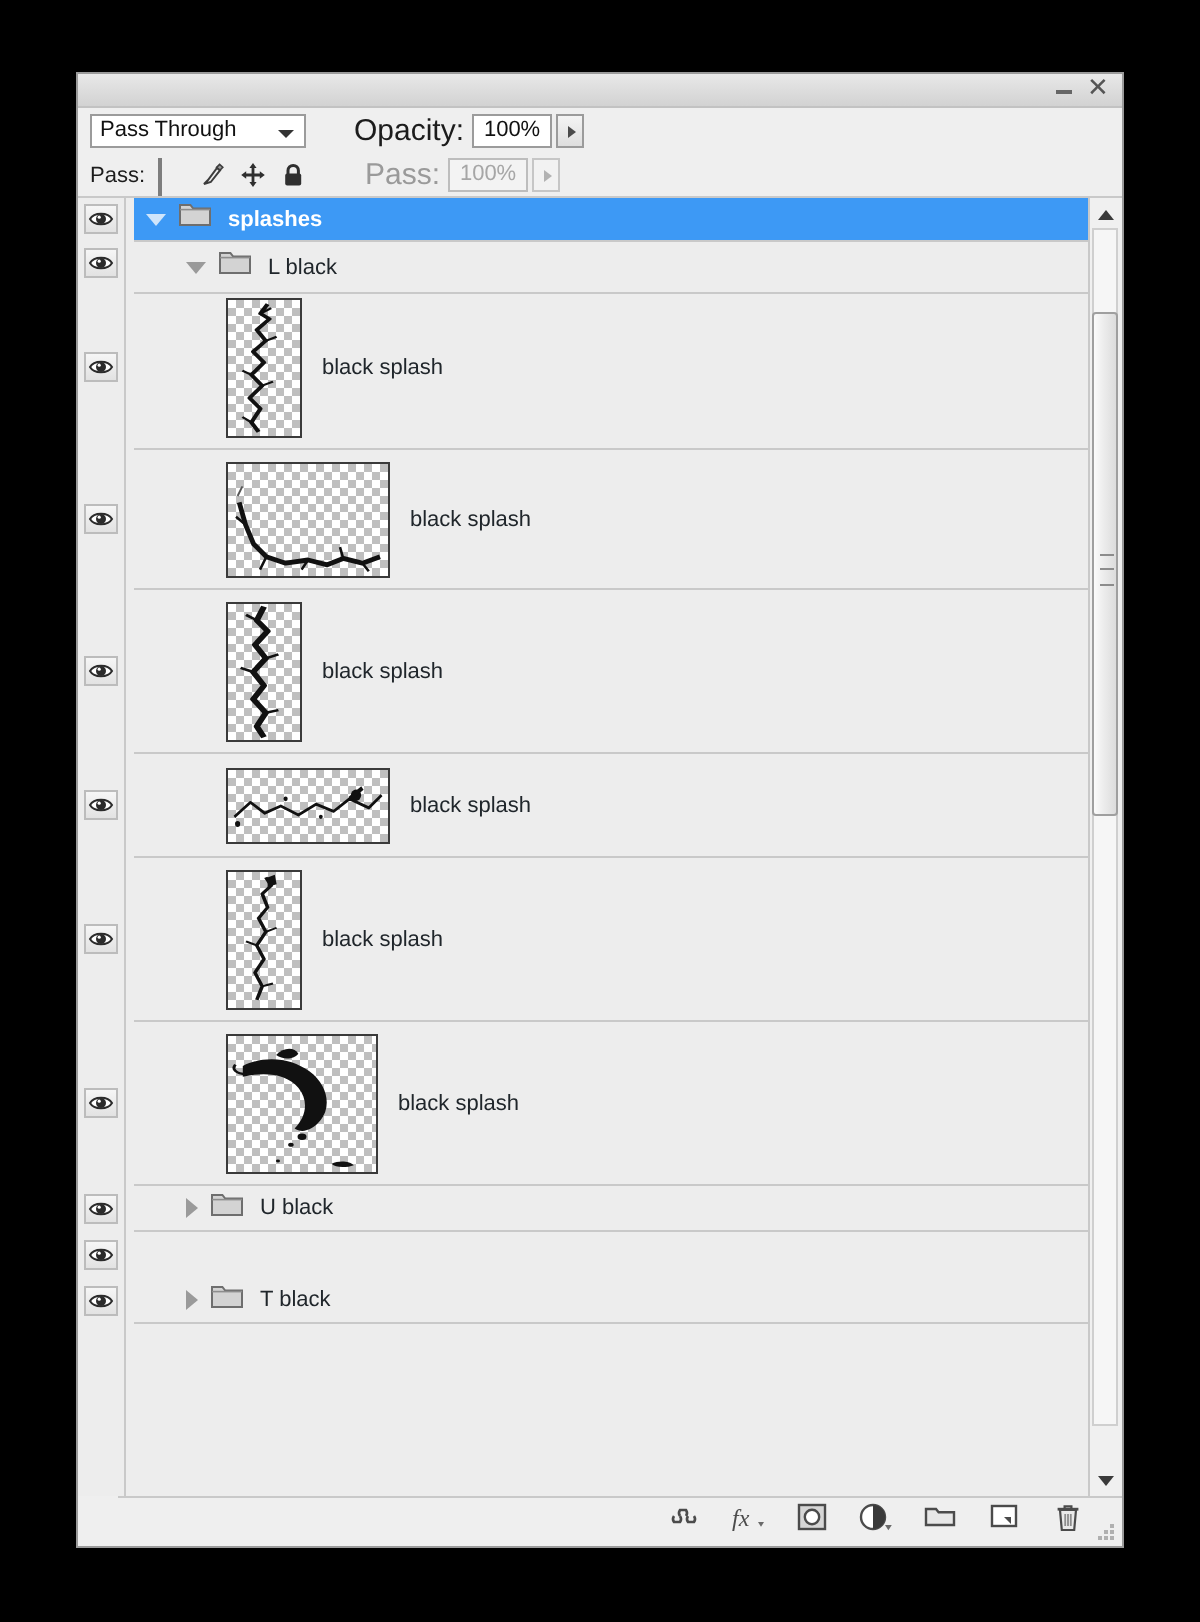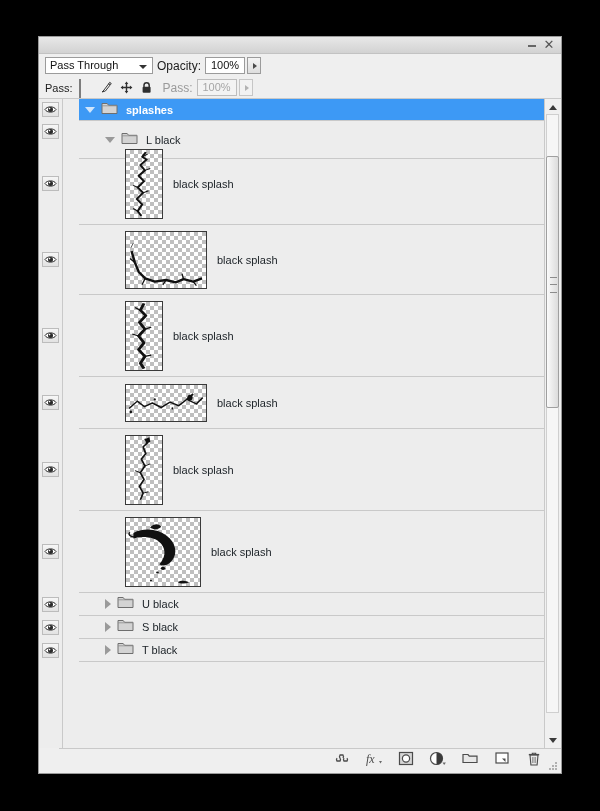--- a/index.html
+++ b/index.html
@@ -72,21 +72,21 @@
   #blendmode{
     width:108px;height:17px;box-sizing:border-box;
     background:#fff;border:1px solid #9b9b9b;
     font-size:11px;color:#111;line-height:15px;padding-left:4px;
     position:relative;cursor:default;
   }
   #blendmode .caret{
     position:absolute;right:5px;top:7px;width:0;height:0;
     border-left:4px solid transparent;border-right:4px solid transparent;border-top:4px solid #333;
   }
-  .fieldlabel{font-size:12px;color:#1c1c1c;margin-left:4px;margin-right:4px;}
+  .fieldlabel{font-size:15px;color:#1c1c1c;margin-left:24px;margin-right:4px;}
   .fieldlabel.dim{color:#9a9a9a;}
   .numbox{
     width:40px;height:17px;box-sizing:border-box;background:#fff;
     border:1px solid #9b9b9b;font-size:11px;color:#111;
     line-height:15px;text-align:center;cursor:default;
   }
   .numbox.dim{color:#a6a6a6;border-color:#bdbdbd;background:#f3f3f3;}
   .spinner{
     width:14px;height:17px;box-sizing:border-box;margin-left:2px;
     background:linear-gradient(to bottom,#f4f4f4,#dedede);
@@ -127,21 +127,21 @@
   .eye{
     position:absolute;left:3px;width:17px;height:15px;
     background:linear-gradient(to bottom,#f6f6f6,#e2e2e2);
     border:1px solid #bcbcbc;box-sizing:border-box;cursor:default;
   }
   .eye svg{display:block;margin:1px auto 0;}
   #rows{
     flex:1 1 auto;position:relative;background:#ededed;overflow:hidden;
   }
   .row{
-    position:absolute;left:16px;right:0;box-sizing:border-box;
+    position:absolute;left:4px;right:0;box-sizing:border-box;
     border-bottom:1px solid #c9c9c9;
     display:flex;align-items:center;cursor:default;
   }
   .row.selected{background:#3d99f5;}
   .tri{
     width:0;height:0;margin-right:6px;flex:0 0 auto;
     border-left:5px solid transparent;border-right:5px solid transparent;
     border-top:6px solid #9a9a9a;
   }
   .row.selected .tri{border-top-color:#cfe5fb;}
@@ -342,21 +342,21 @@
 
     <div id="rows">
         <div class="row selected" style="top: 0px; height: 22px; padding-left: 6px;">
           <span class="tri"></span>
           <span class="folder"><svg width="17" height="14" viewBox="0 0 17 14">
               <path d="M1 2.5 h5.2 l1.4 1.8 h8.4 v8.2 h-15 z" fill="#d3d3d3" stroke="#6e6e6e" stroke-width="1"></path>
               <path d="M1 4.8 h15" stroke="#8d8d8d" stroke-width=".8"></path>
             </svg></span>
           <span class="rowlabel">splashes</span>
         </div>
-        <div class="row" style="top: 22px; height: 38px; padding-left: 26px;">
+        <div class="row" style="top: 22px; height: 26px; padding-left: 26px;">
           <span class="tri"></span>
           <span class="folder"><svg width="17" height="14" viewBox="0 0 17 14">
               <path d="M1 2.5 h5.2 l1.4 1.8 h8.4 v8.2 h-15 z" fill="#d3d3d3" stroke="#6e6e6e" stroke-width="1"></path>
               <path d="M1 4.8 h15" stroke="#8d8d8d" stroke-width=".8"></path>
             </svg></span>
           <span class="rowlabel">L black</span>
         </div>
         <div class="row" style="top: 44px; height: 82px; padding-left: 46px;">
           <span class="thumb" style="width: 38px; height: 70px; margin-right: 10px;">
             <svg viewBox="0 0 40 100" preserveAspectRatio="none">
@@ -423,28 +423,20 @@
           <span class="layerlabel">black splash</span>
         </div>
         <div class="row" style="top: 494px; height: 23px; padding-left: 26px; text-align: right;">
           <span class="tri collapsed"></span>
           <span class="folder"><svg width="17" height="14" viewBox="0 0 17 14">
               <path d="M1 2.5 h5.2 l1.4 1.8 h8.4 v8.2 h-15 z" fill="#d3d3d3" stroke="#6e6e6e" stroke-width="1"></path>
               <path d="M1 4.8 h15" stroke="#8d8d8d" stroke-width=".8"></path>
             </svg></span>
           <span class="rowlabel">U black</span>
         </div>
-        <div class="row" style="top: 517px; height: 23px; padding-left: 26px;">
-          <span class="tri collapsed"></span>
-          <span class="folder"><svg width="17" height="14" viewBox="0 0 17 14">
-              <path d="M1 2.5 h5.2 l1.4 1.8 h8.4 v8.2 h-15 z" fill="#d3d3d3" stroke="#6e6e6e" stroke-width="1"></path>
-              <path d="M1 4.8 h15" stroke="#8d8d8d" stroke-width=".8"></path>
-            </svg></span>
-          <span class="rowlabel">S black</span>
-        </div>
         <div class="row" style="top: 540px; height: 23px; padding-left: 26px;">
           <span class="tri collapsed"></span>
           <span class="folder"><svg width="17" height="14" viewBox="0 0 17 14">
               <path d="M1 2.5 h5.2 l1.4 1.8 h8.4 v8.2 h-15 z" fill="#d3d3d3" stroke="#6e6e6e" stroke-width="1"></path>
               <path d="M1 4.8 h15" stroke="#8d8d8d" stroke-width=".8"></path>
             </svg></span>
           <span class="rowlabel">T black</span>
         </div>
       </div>
 

